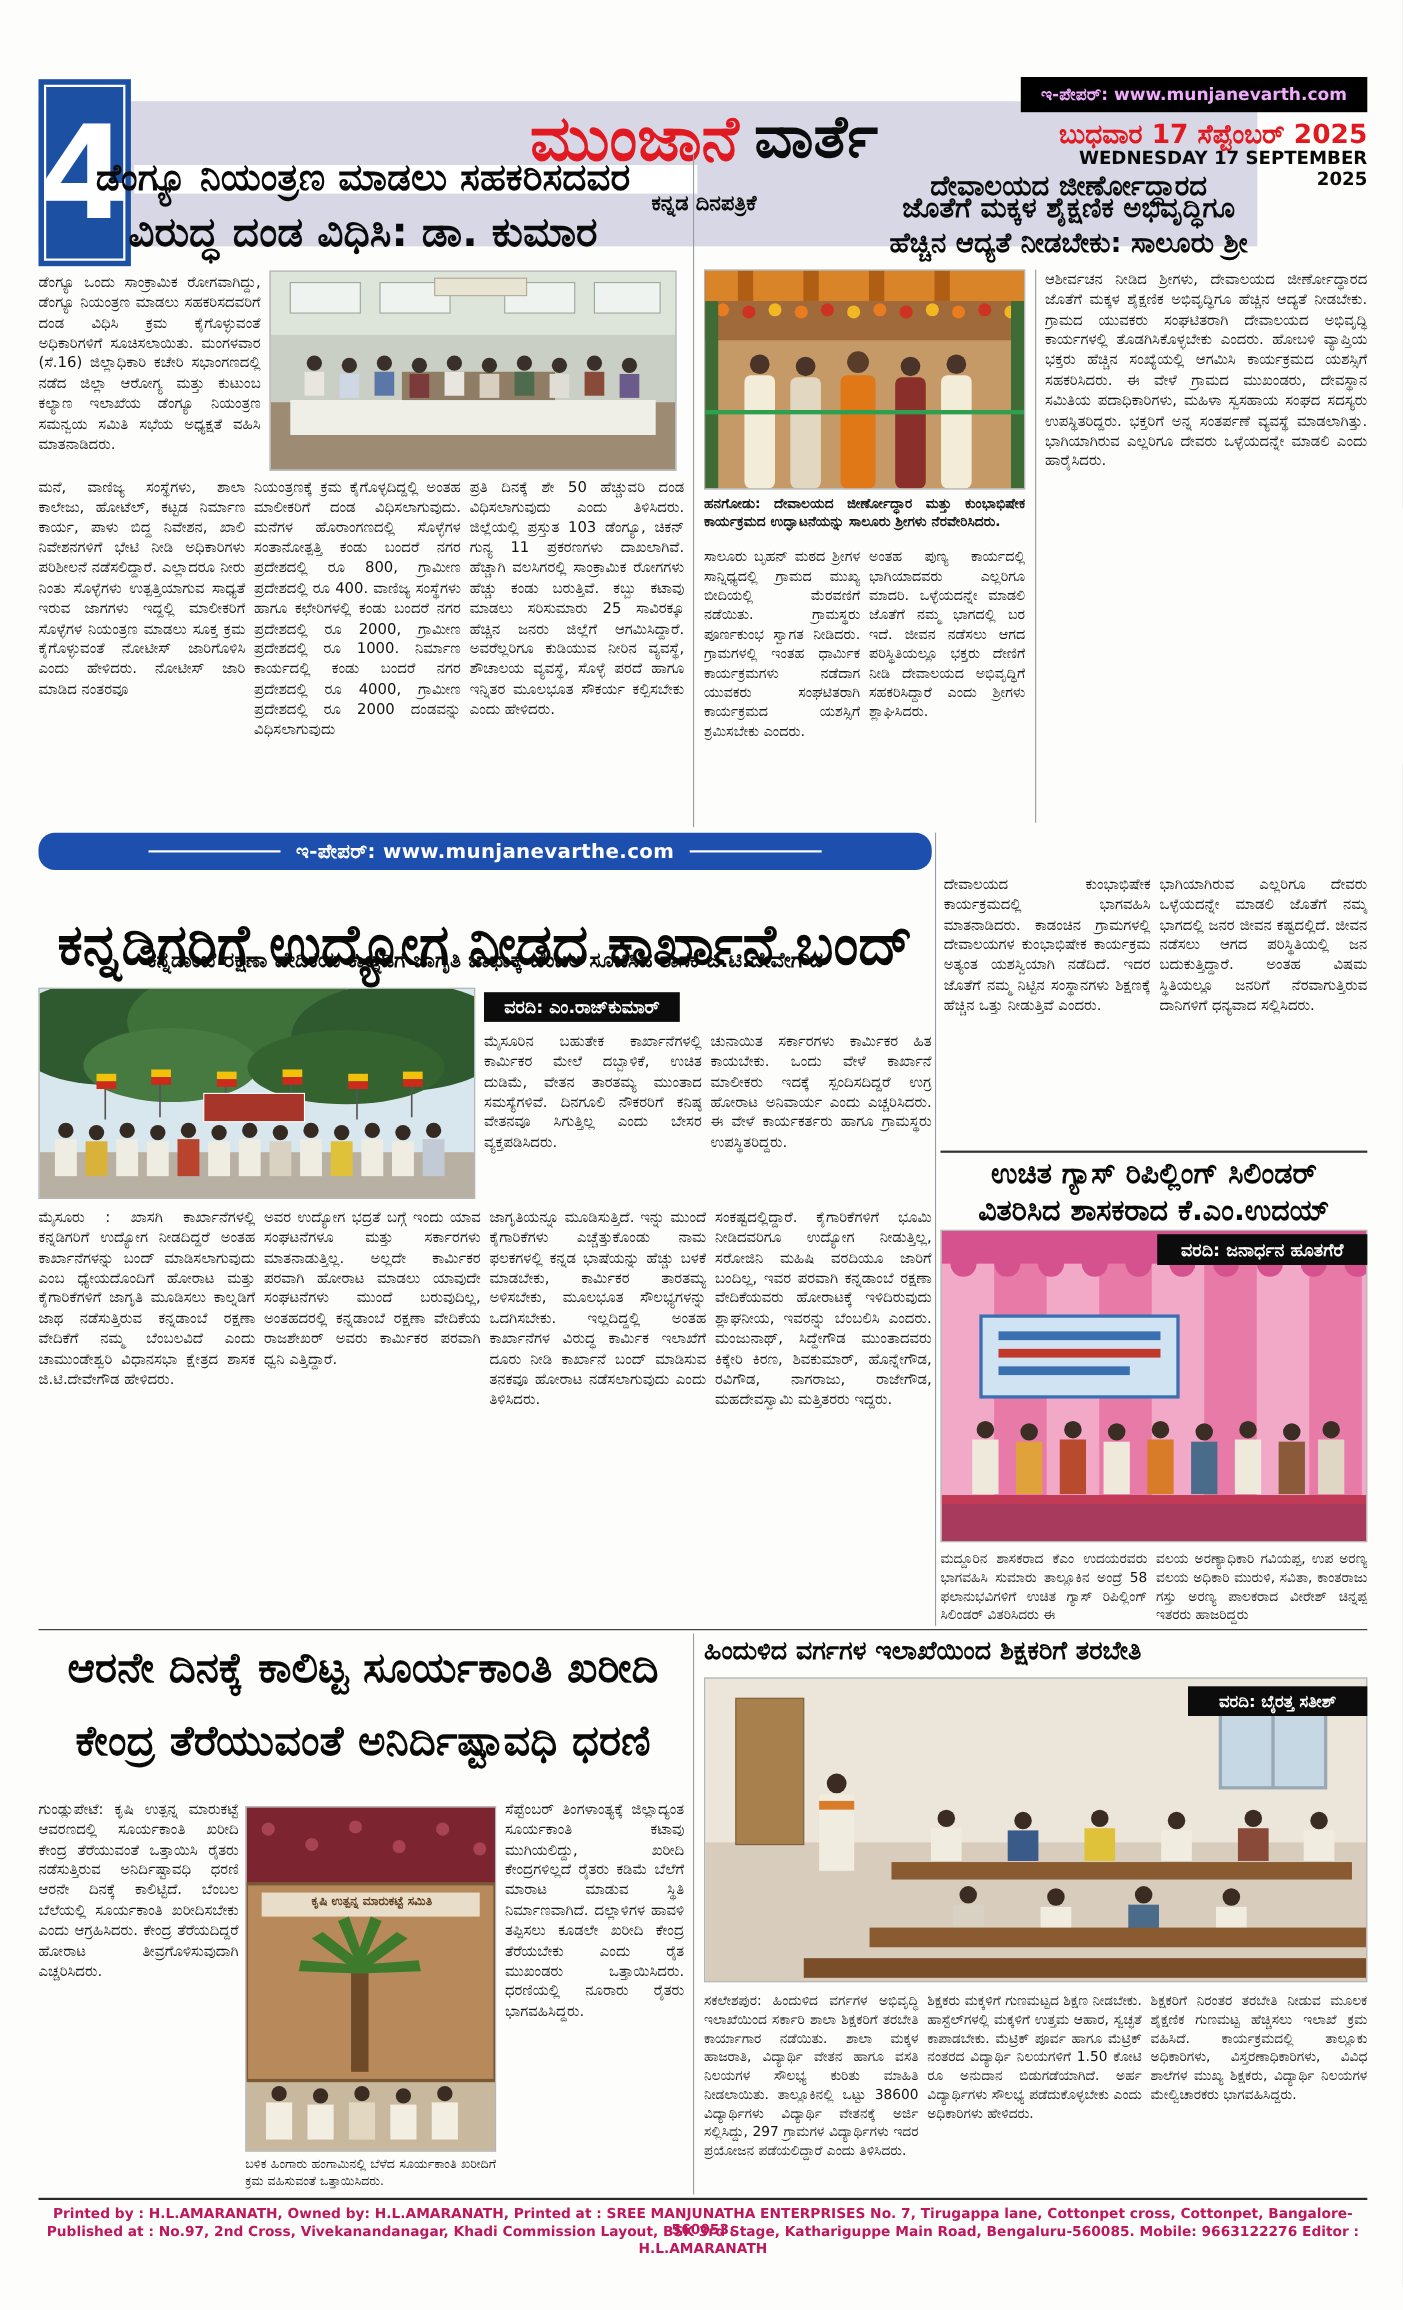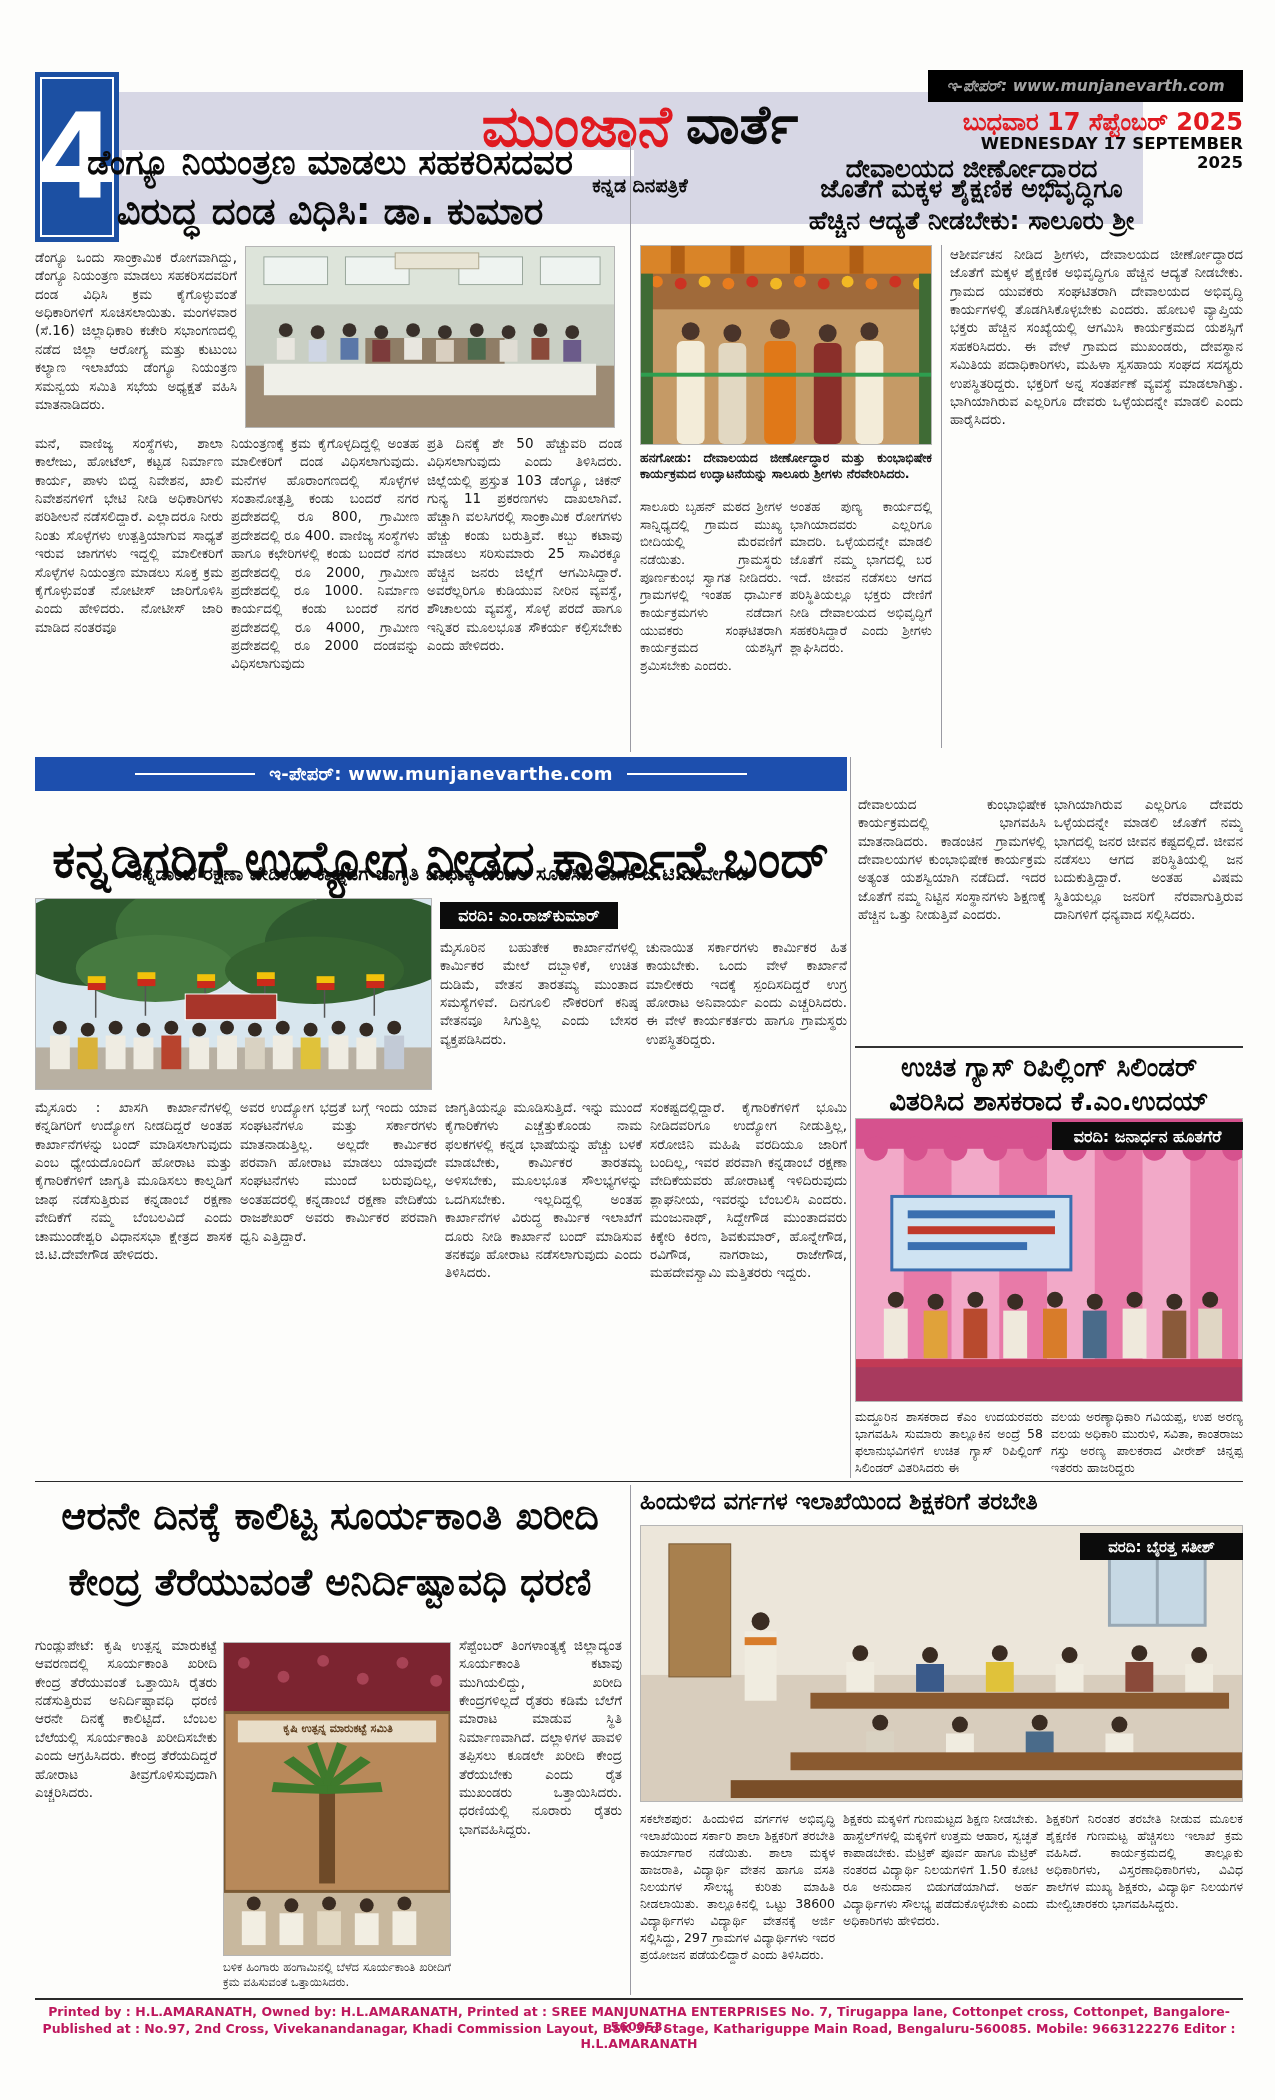--- a/index.html
+++ b/index.html
@@ -9,29 +9,29 @@
   .txt{font-size:13.5px;line-height:1.36;text-align:justify;overflow:hidden;}
   .hl{font-weight:bold;color:#0a0a0a;}
   .center{text-align:center;}
   .right{text-align:right;}
   .byline{background:#0c0c0c;color:#fff;font-weight:bold;font-size:16px;
           display:flex;align-items:center;justify-content:center;z-index:5;}
   .photo{overflow:hidden;border:1px solid #b5b5b5;background:#ccc;}
   .photo svg{display:block;width:100%;height:100%;}
   .vrule{background:#9a9aa2;width:1px;}
   .hrule{background:#2a2a2a;}
-  .bluebar{background:#1d4fae;color:#ffffff;display:flex;align-items:center;justify-content:center;gap:14px;}
+  .bluebar{background:#1d4fae;color:#ffffff;display:flex;align-items:center;justify-content:center;gap:14px;border-radius:15px;}
   .bluebar .dash{height:2px;background:#ffffff;flex:0 0 120px;}
   .bluebar .lbl{font-size:18px;font-weight:bold;letter-spacing:.3px;}
   .masthead{display:flex;justify-content:center;gap:14px;font-weight:bold;}
   .masthead .red{color:#e01a20;font-size:57px;line-height:1;}
   .masthead .blk{color:#0c0c0c;font-size:54px;line-height:1;}
   .pageno{background:#1c50a3;color:#fff;display:flex;align-items:center;justify-content:center;
           font-size:118px;font-weight:bold;box-shadow:inset 0 0 0 5px #1c50a3, inset 0 0 0 7px #ffffff;}
-  .epbox{background:#000;color:#a3a3a3;font-weight:bold;font-size:15.5px;display:flex;align-items:center;justify-content:center;font-style:italic;}
+  .epbox{background:#000;color:#f0abfc;font-weight:bold;font-size:15.5px;display:flex;align-items:center;justify-content:center;}
   .cap{font-size:12.5px;line-height:1.3;text-align:justify;overflow:hidden;}
   .small{font-size:11.5px;line-height:1.3;}
   .footline{font-size:12.5px;font-weight:bold;color:#be185d;}
 </style>
 </head>
 <body>
 
 <div class="page">
 
   <div class="abs" style="left:35px;top:92px;width:1108px;height:132px;background:#d7d7e5;"></div>

